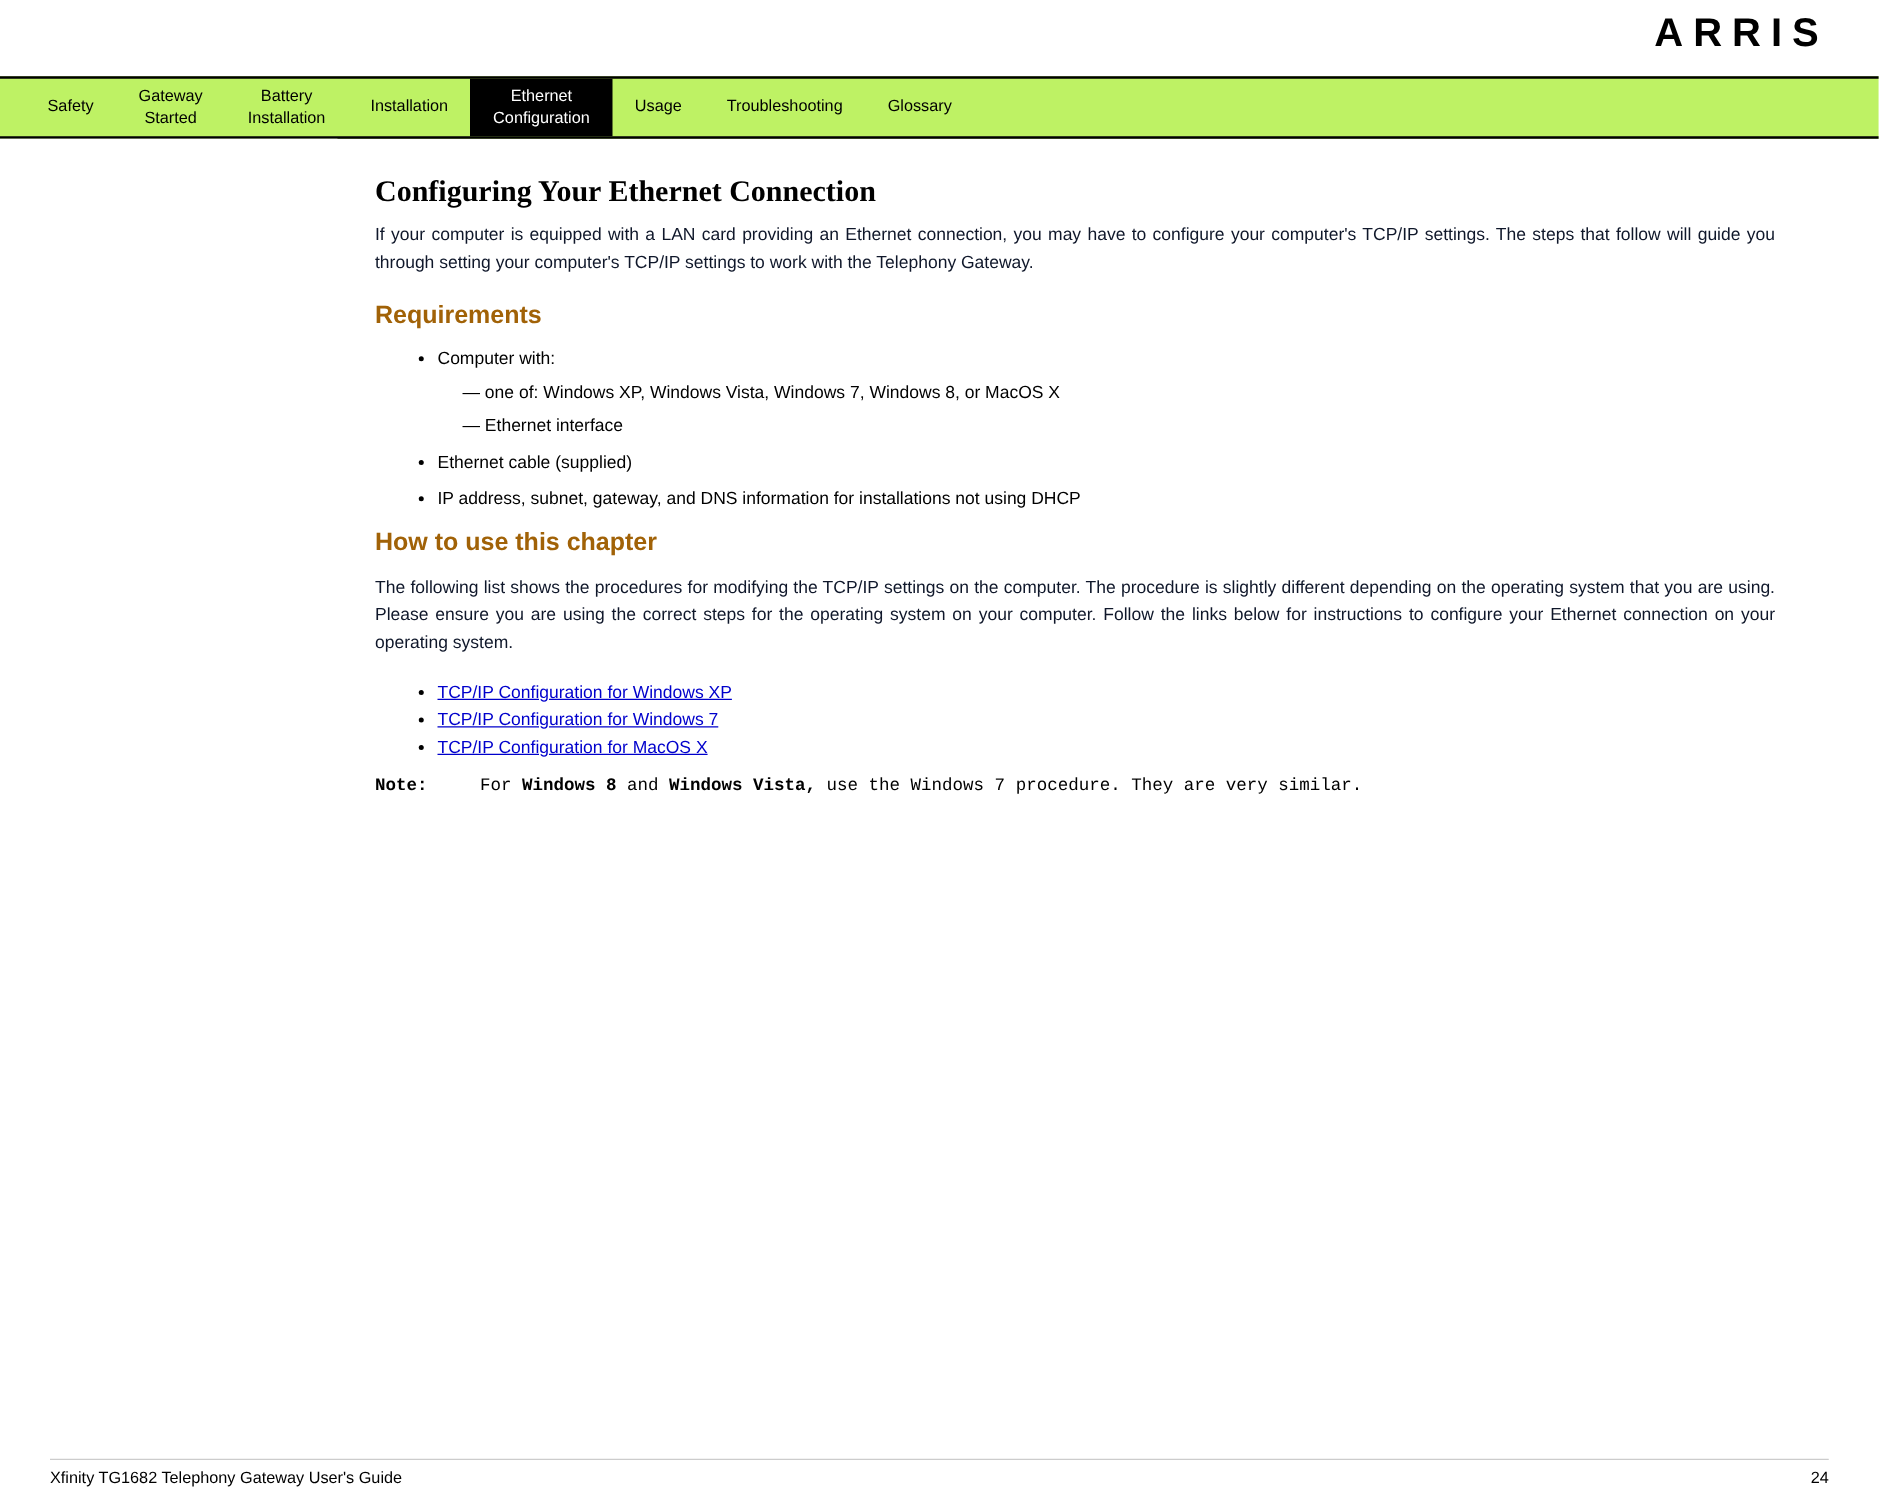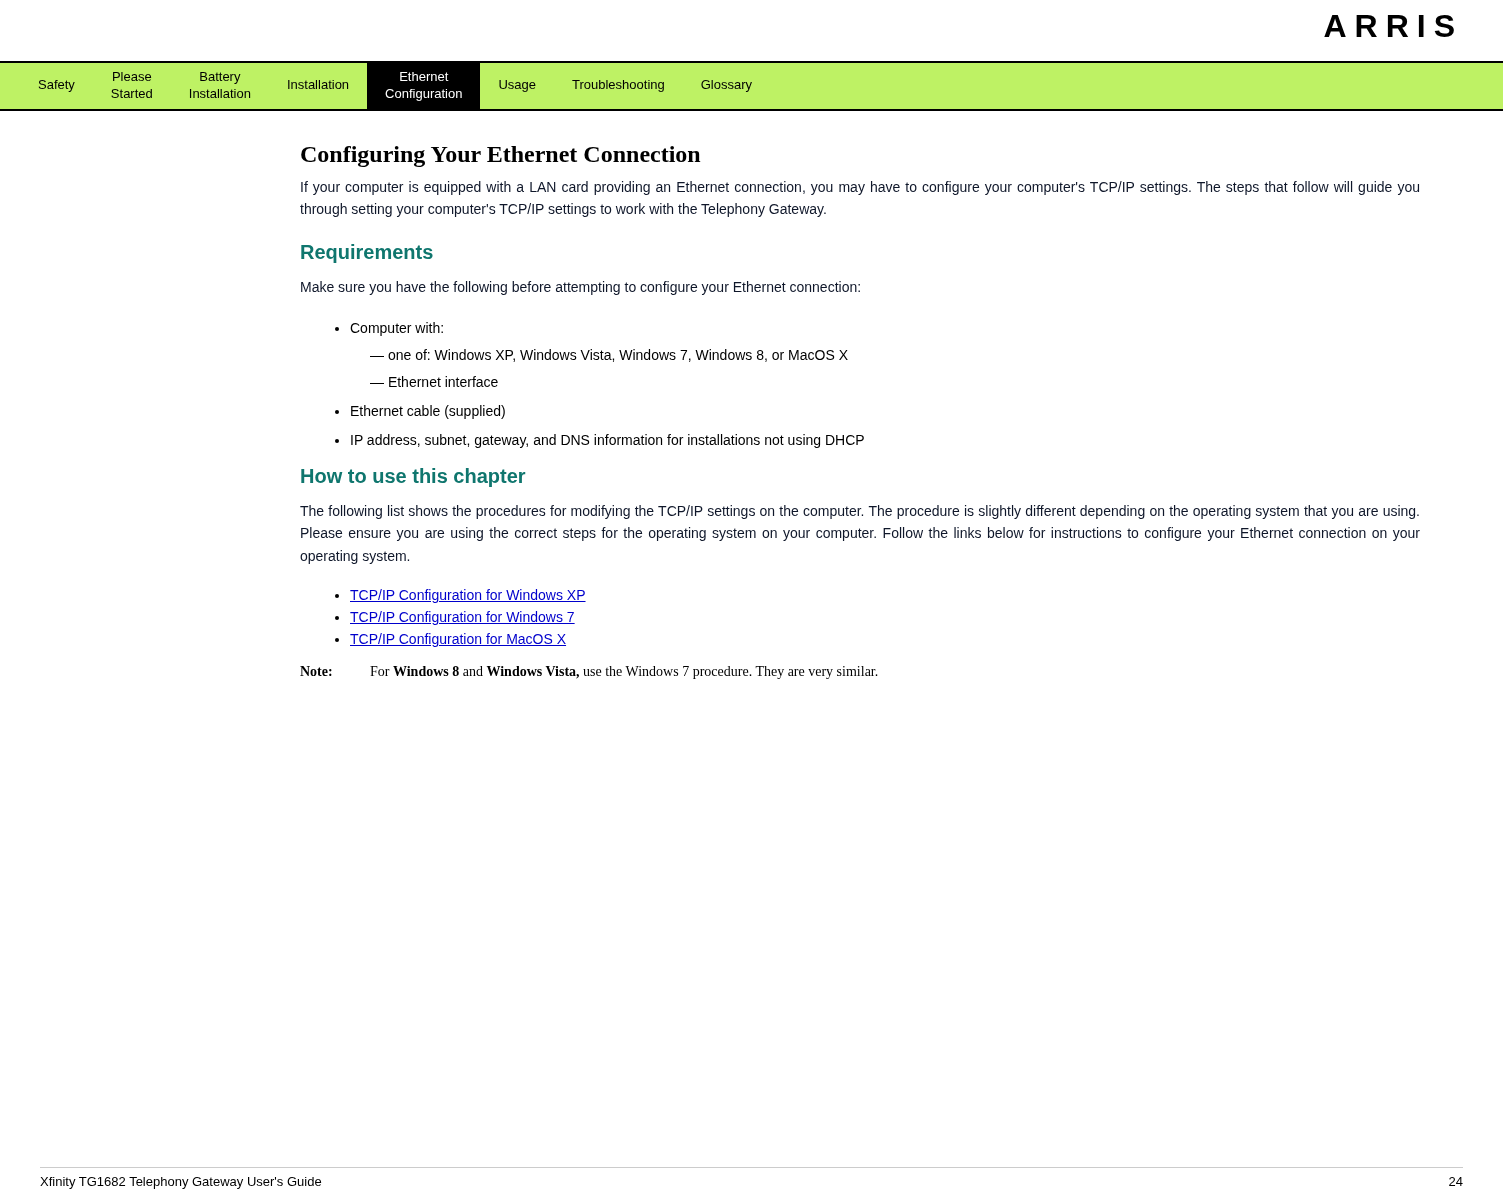--- a/index.html
+++ b/index.html
@@ -96,21 +96,21 @@
       margin-bottom: 20px;
       font-family: Arial, sans-serif;
     }
 
     
     .section-heading {
       font-size: 20px;
       font-weight: bold;
       margin-bottom: 12px;
       margin-top: 10px;
-      color: #0f766e;
+      color: #a16207;
       font-family: Arial, sans-serif;
     }
 
     
     .bullet-list {
       list-style: disc;
       margin-left: 50px;
       margin-bottom: 14px;
       font-size: 14px;
       color: #000;
@@ -147,24 +147,24 @@
     }
     .link-list a {
       color: #0000cc;
       text-decoration: underline;
       cursor: pointer;
     }
 
     
     .note-section {
       display: flex;
-      gap: 10px;
+      gap: 24px;
       font-size: 14px;
       margin-top: 10px;
-      font-family: Liberation Serif, serif;
+      font-family: Liberation Mono, monospace;
       line-height: 1.5;
     }
     .note-label {
       font-weight: bold;
       white-space: nowrap;
       min-width: 60px;
     }
     .note-text {
       flex: 1;
     }
@@ -193,21 +193,21 @@
 
 <div id="header">
   <div id="logo">ARRIS</div>
 </div>
 
 <nav id="nav-bar">
   <div class="nav-item">
     <span>Safety</span>
   </div>
   <div class="nav-item">
-    <span>Please</span>
+    <span>Gateway</span>
     <span>Started</span>
   </div>
   <div class="nav-item">
     <span>Battery</span>
     <span>Installation</span>
   </div>
   <div class="nav-item">
     <span>Installation</span>
   </div>
   <div class="nav-item active">
@@ -229,21 +229,20 @@
 
   <div id="sidebar"></div>
 
   <div id="content">
 
     <h1 class="page-title">Configuring Your Ethernet Connection</h1>
 
     <p class="body-text">If your computer is equipped with a LAN card providing an Ethernet connection, you may have to configure your computer's TCP/IP settings. The steps that follow will guide you through setting your computer's TCP/IP settings to work with the Telephony Gateway.</p>
 
     <h2 class="section-heading">Requirements</h2>
-    <p class="body-text">Make sure you have the following before attempting to configure your Ethernet connection:</p>
 
     <ul class="bullet-list">
       <li>
         <span>Computer with:</span>
         <ul class="sub-list">
           <li>one of: Windows XP, Windows Vista, Windows 7, Windows 8, or MacOS X</li>
           <li>Ethernet interface</li>
         </ul>
       </li>
       <li>Ethernet cable (supplied)</li>

